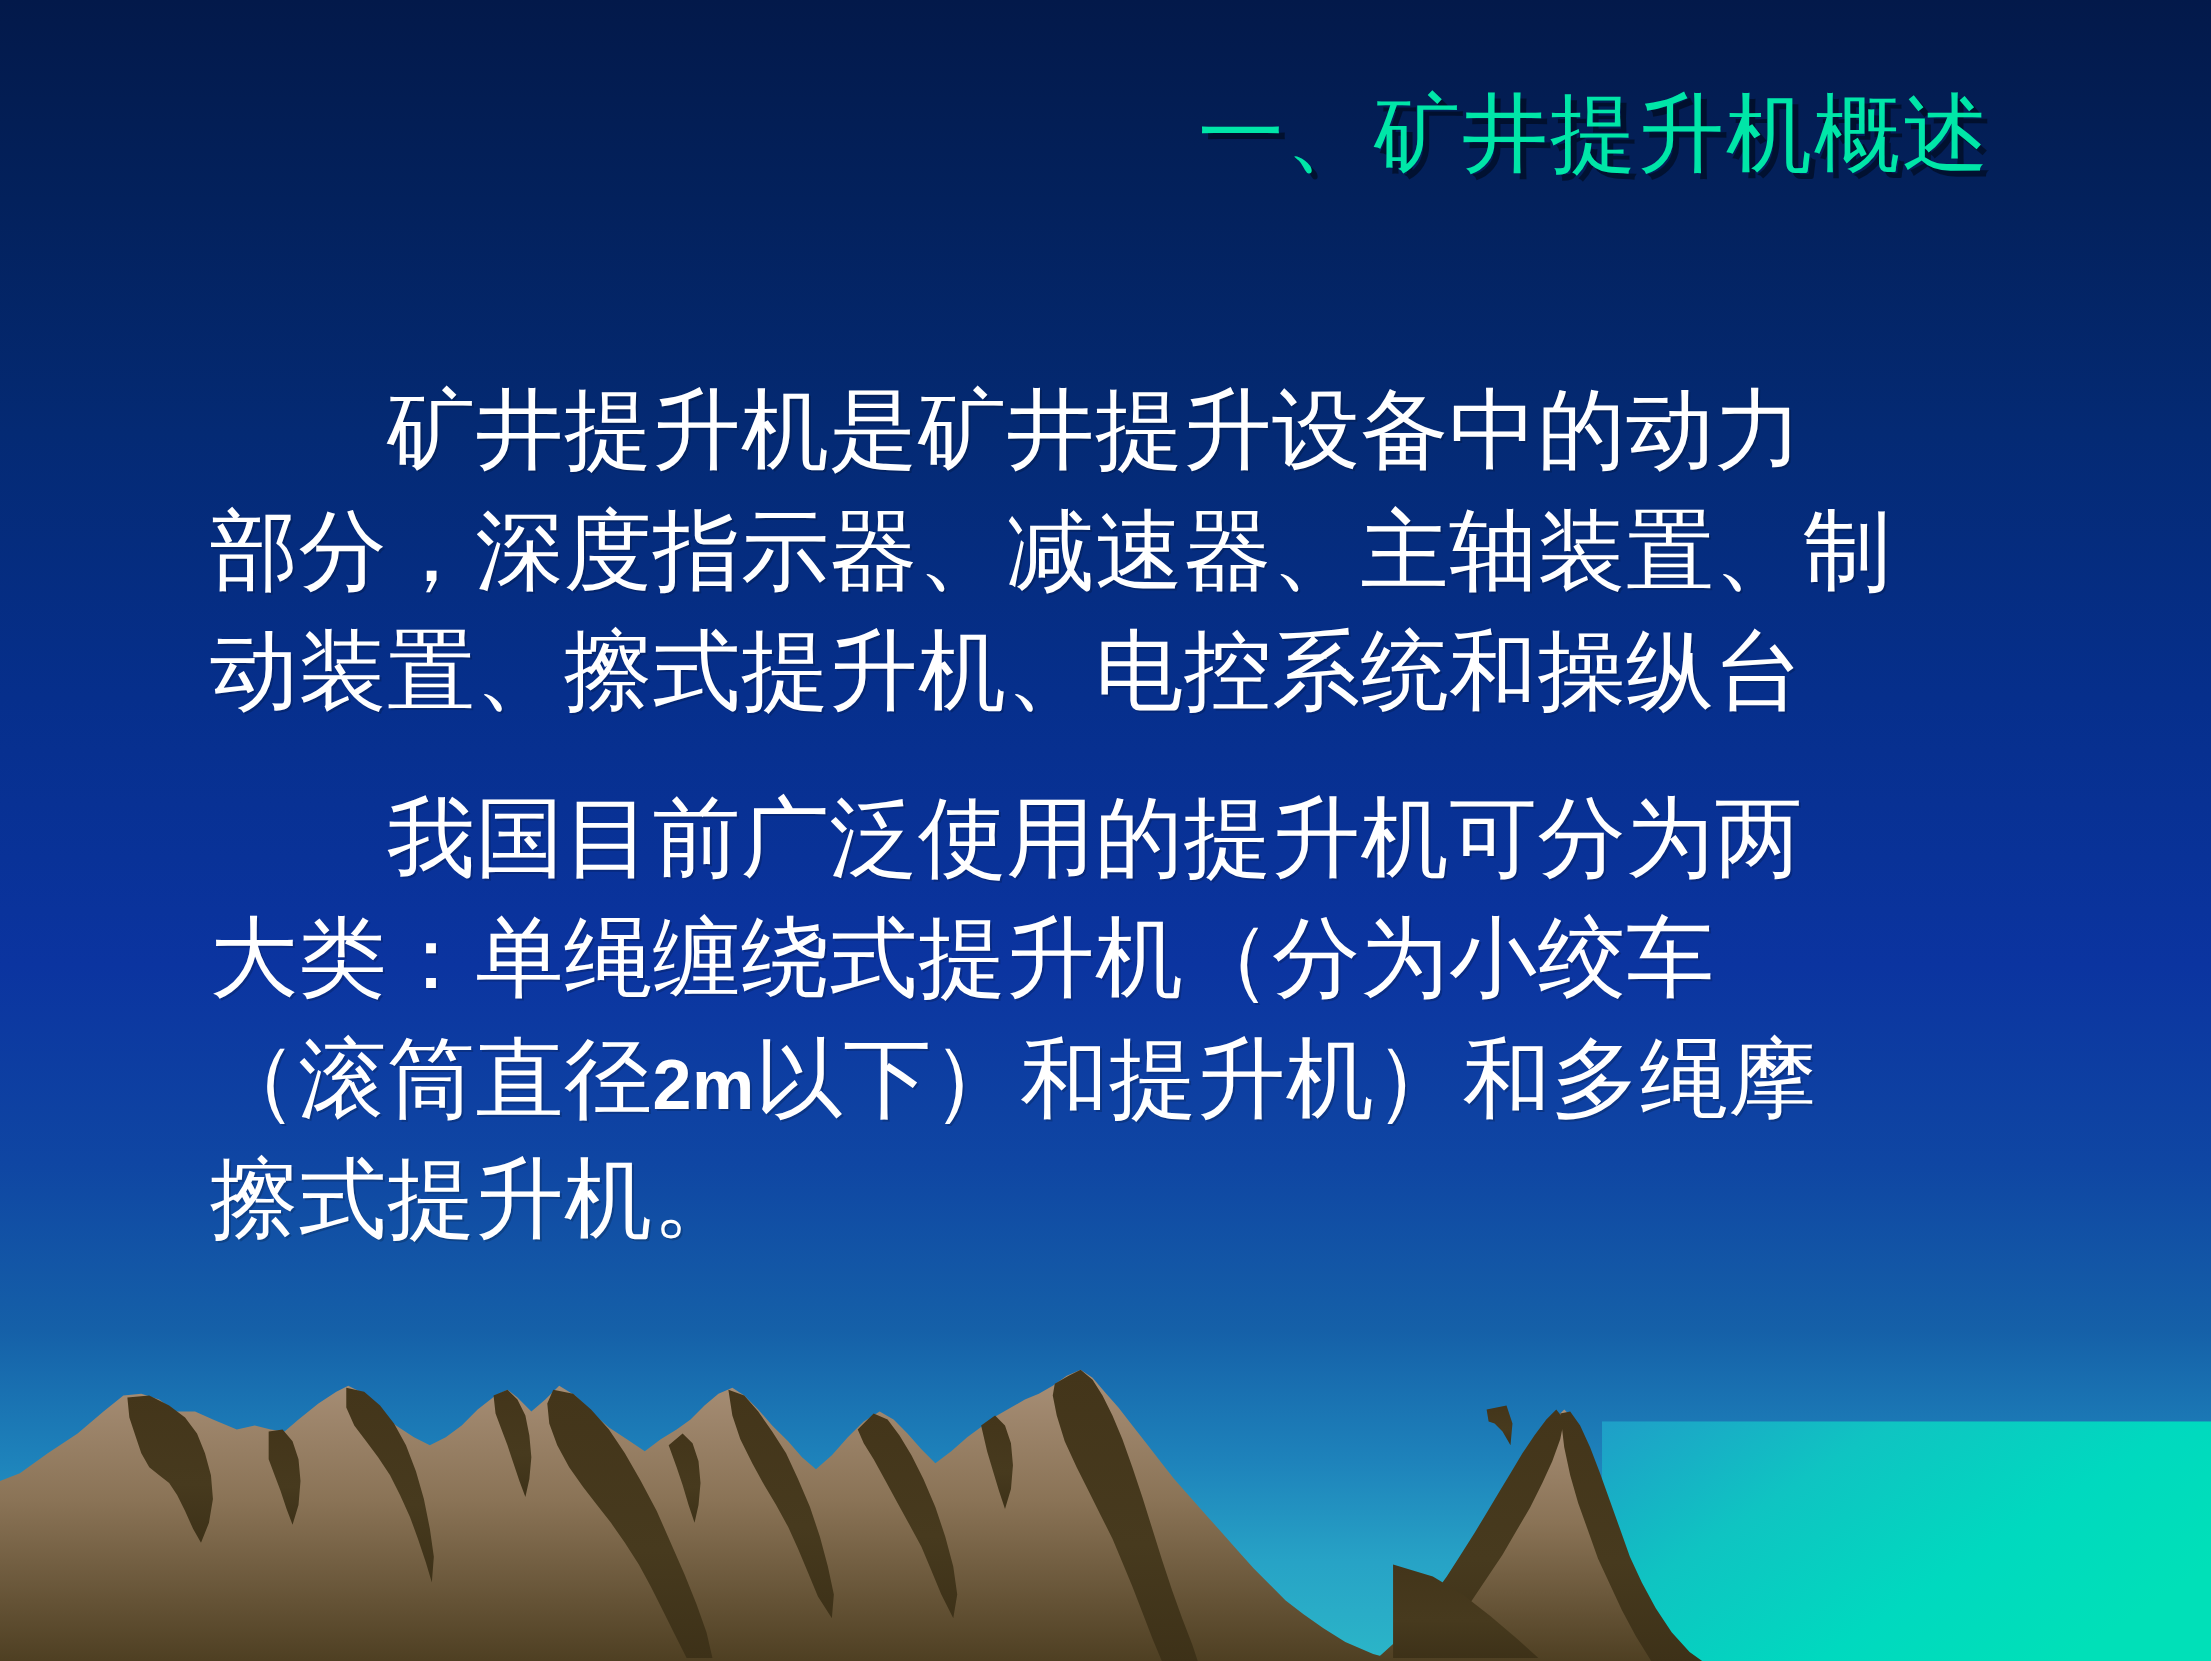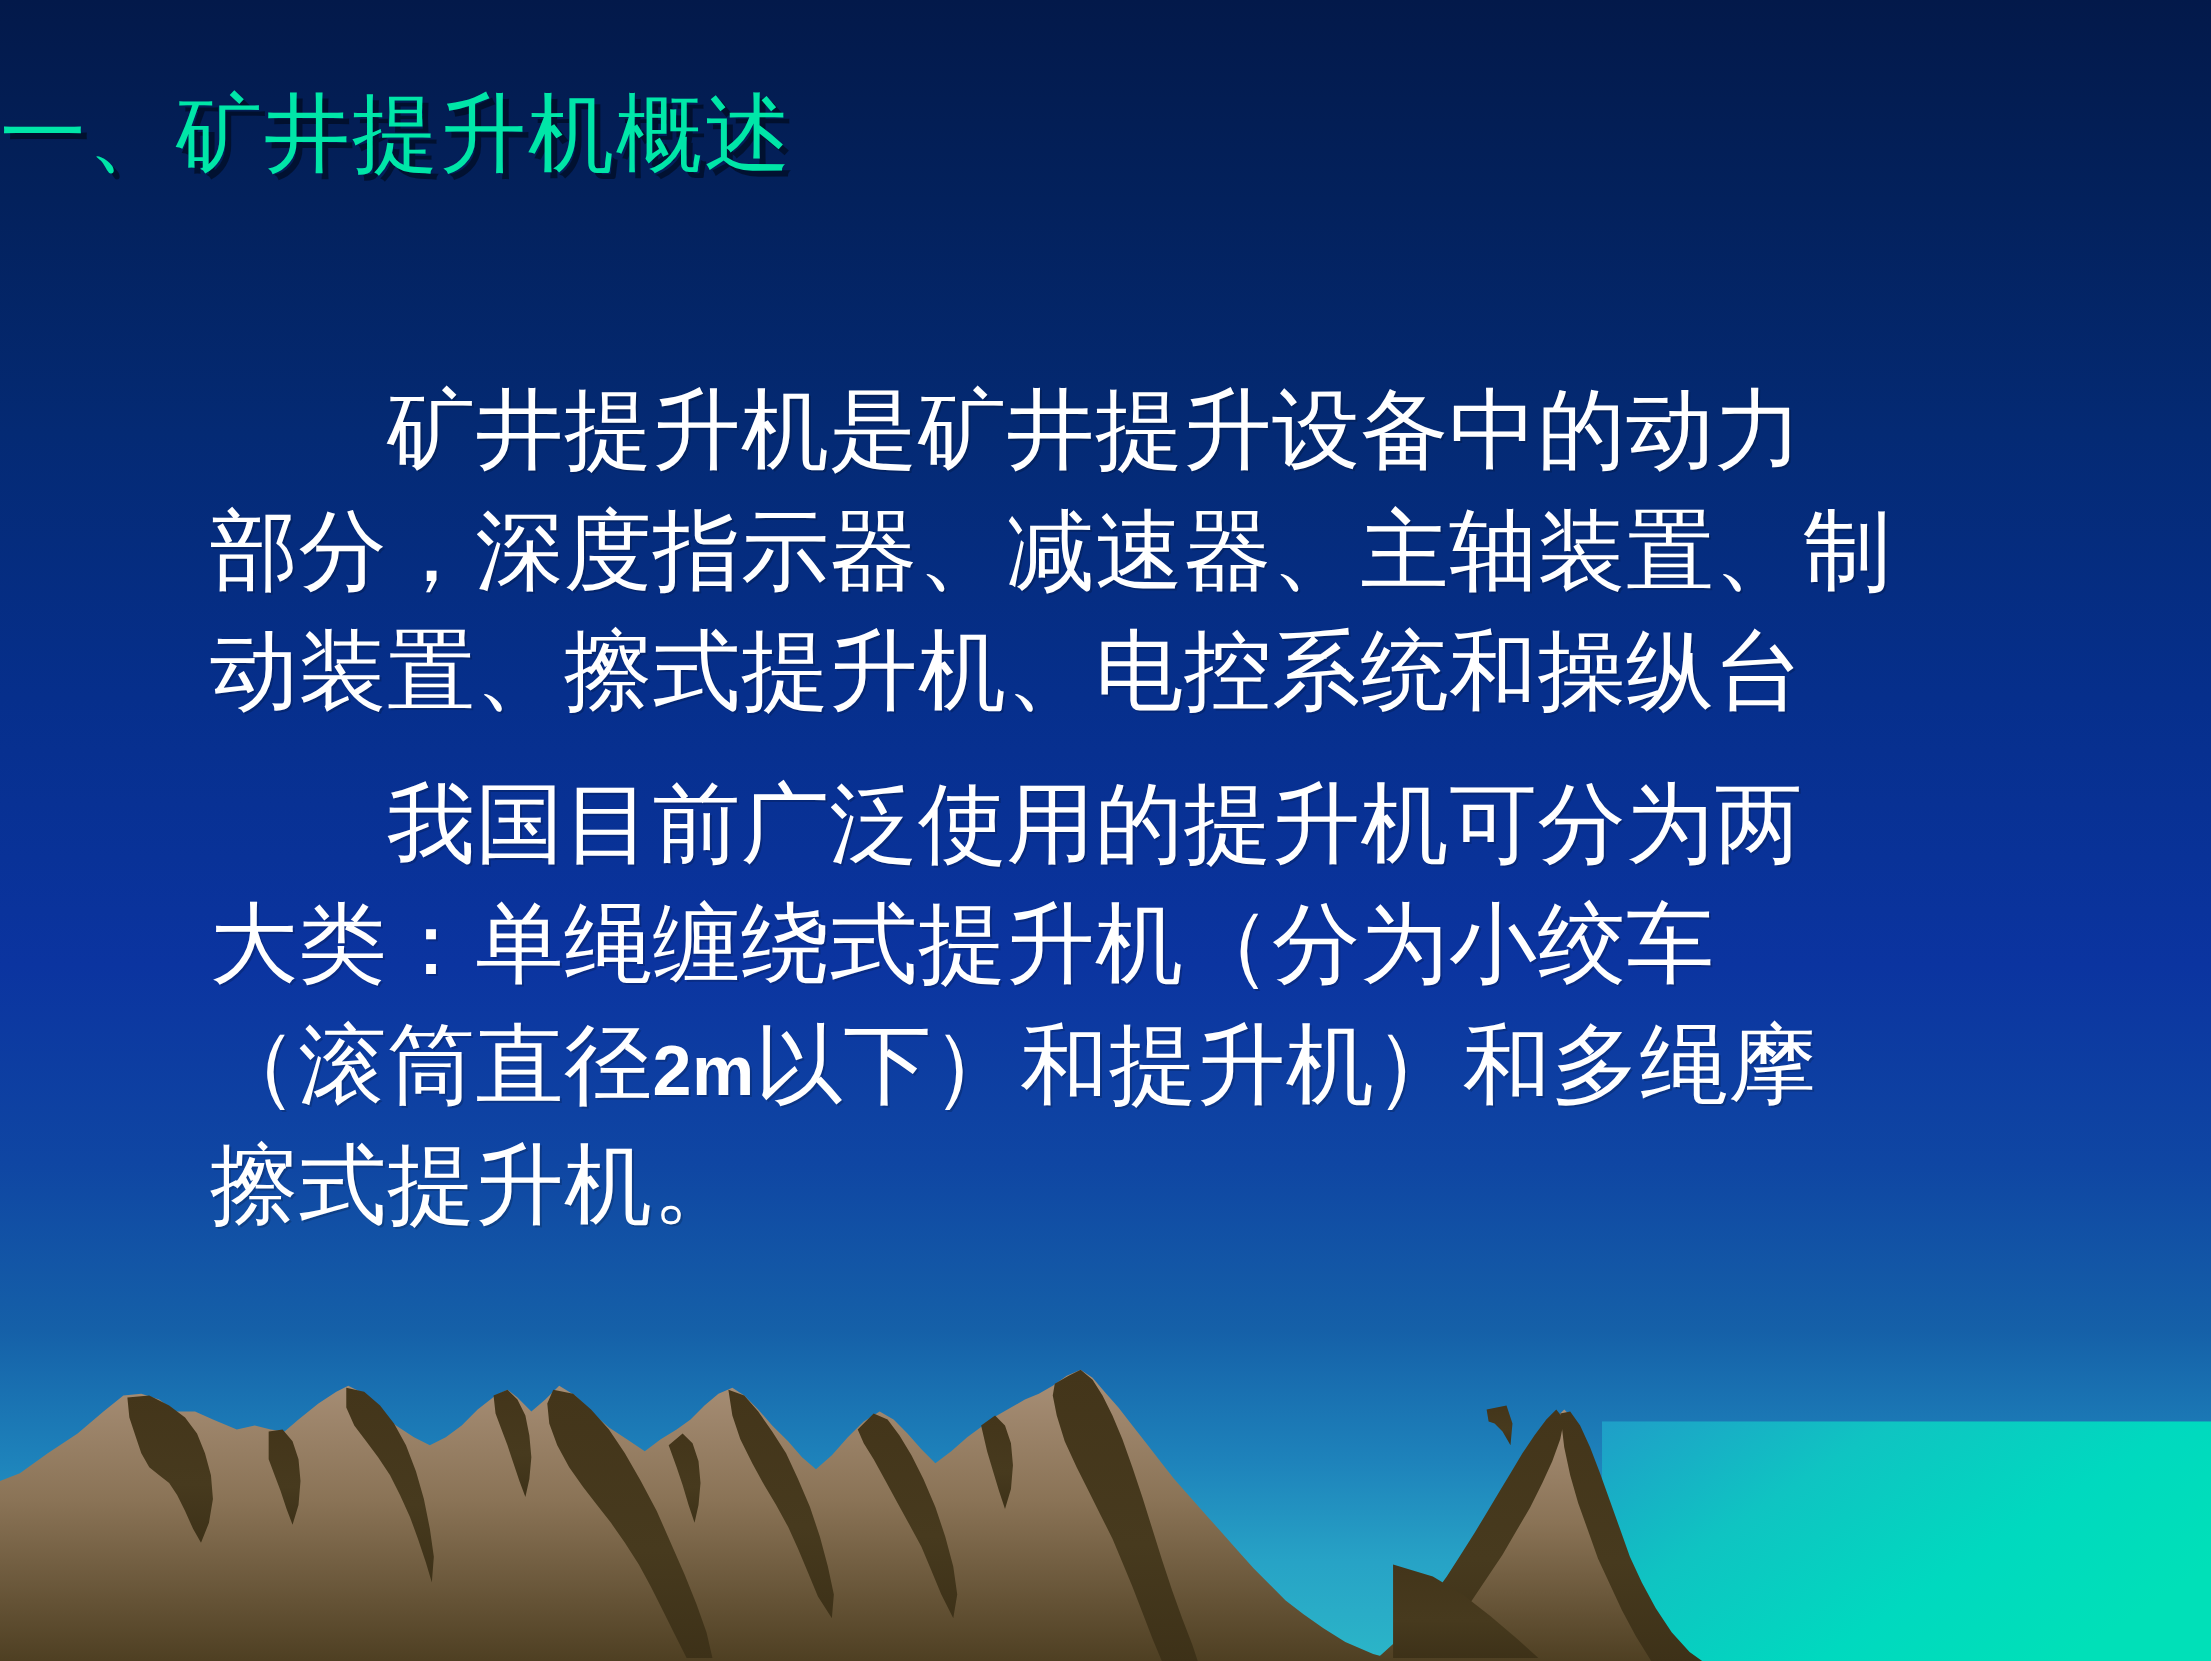--- a/index.html
+++ b/index.html
@@ -39,21 +39,21 @@
     pointer-events: none;
   }
   .bg-art svg { display: block; width: 100%; height: 100%; }
 
   
   .title-block {
     position: absolute;
     top: 88px;
     left: 0;
     width: 1990px;
-    text-align: left;
+    text-align: right;
   }
   .title-text {
     display: inline-block;
     font-family: "DejaVu Serif", serif;
     font-size: 86px;
     line-height: 1.05;
     letter-spacing: 2px;
     color: #00e6a8;
     text-shadow: 6px 6px 0 rgba(0,0,0,0.45);
     white-space: nowrap;
@@ -69,21 +69,21 @@
   .para {
     margin: 0 0 20px 0;
     color: #ffffff;
     font-family: "DejaVu Serif", serif;
     font-size: 88px;
     line-height: 1.37;
     letter-spacing: 0.5px;
     white-space: pre-wrap;
     text-shadow: 2px 2px 0 rgba(0,0,0,0.18);
   }
-  .para.p2 { margin-top: 32px; }
+  .para.p2 { margin-top: 46px; }
   .para .bold-latin {
     font-family: "Liberation Sans", sans-serif;
     font-weight: bold;
     font-size: 70px;
   }
 </style>
 </head>
 <body>
 
 <div id="slide">

